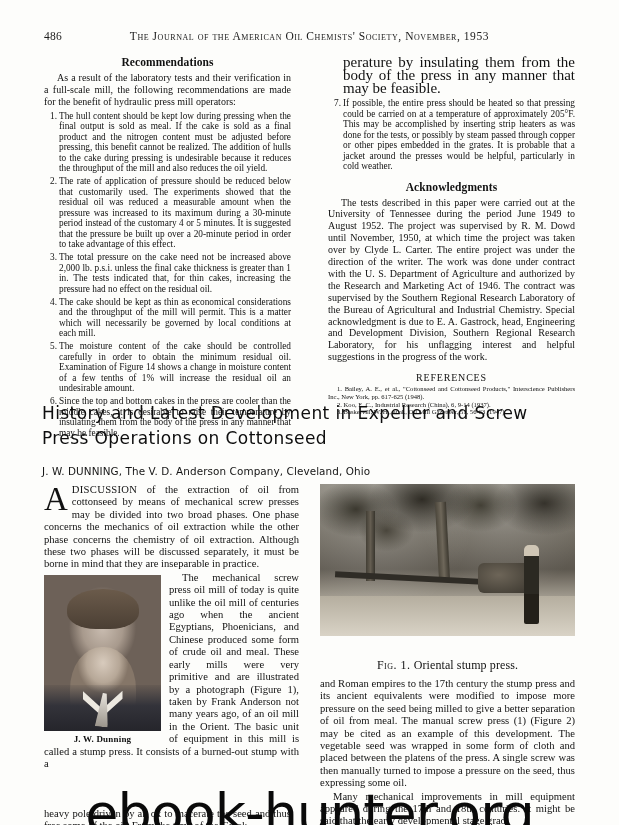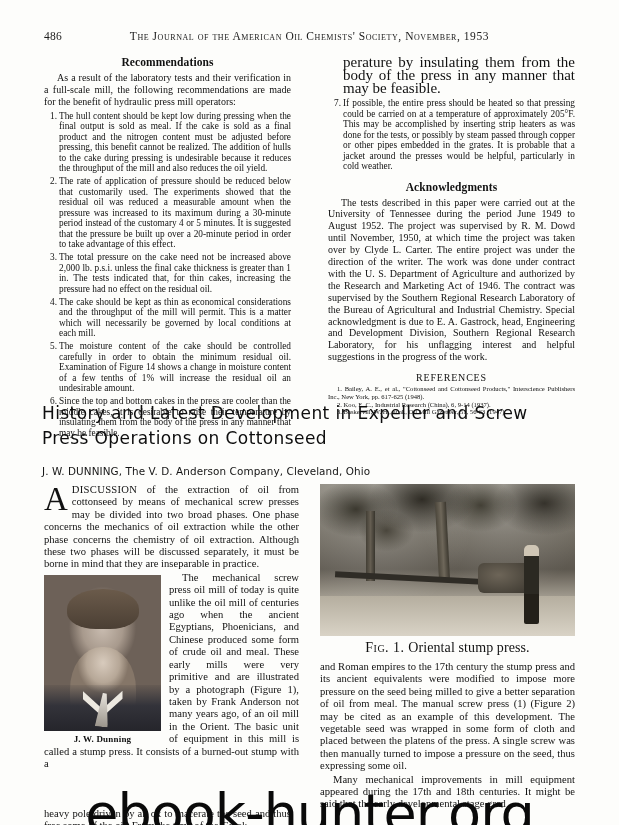--- a/index.html
+++ b/index.html
@@ -246,22 +246,22 @@
     position:absolute; right:14%; top:40%; width:15px; height:52%;
     background: linear-gradient(180deg,#cfc6b5 0 14%, #2b2922 14% 62%, #232019 62% 100%);
     border-radius: 5px 5px 2px 2px;
   }
   .photo-f1 .ground {
     position:absolute; left:0; bottom:0; width:100%; height:26%;
     background: linear-gradient(180deg,#b5ae9f,#d9d3c6);
   }
   .figcap {
     text-align: center;
-    font-size: 14px;
-    margin-top: 4px;
+    font-size: 12px;
+    margin-top: 22px;
     letter-spacing: .1px;
   }
   .figcap .fc { font-variant: small-caps; letter-spacing:.5px; }
 
   p.bodyb {
     font-size: 10.6px;
     line-height: 12.4px;
     text-align: justify;
     margin: 0 0 1px 0;
     text-indent: 13px;

